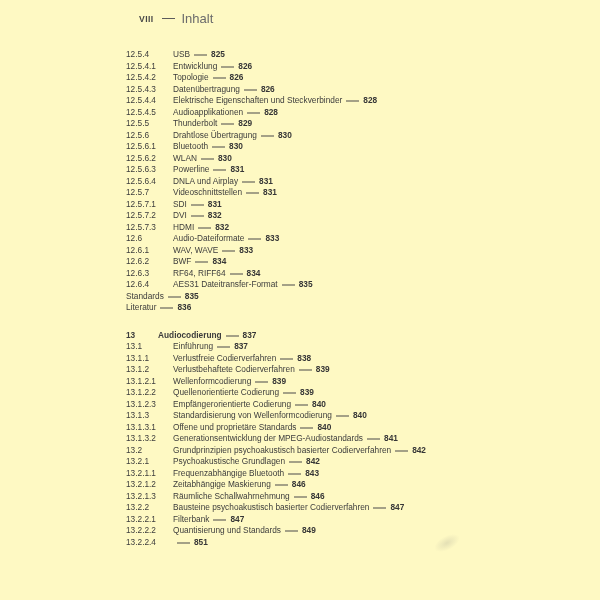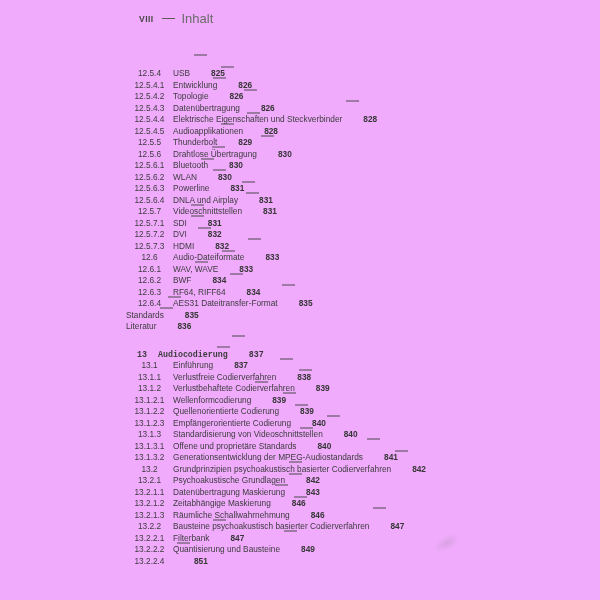--- a/index.html
+++ b/index.html
@@ -1,40 +1,40 @@
 <!DOCTYPE html>
 <html><head>
 <meta charset="utf-8">
 <style>
   html,body { margin:0; padding:0; background:#ffffff; }
   .page {
-    position:relative; width:600px; height:600px; background:#f0abfc;
+    position:relative; width:600px; height:600px; background:#fef9c3;
     overflow:hidden; font-family:"Liberation Sans", sans-serif;
-    color:#3c3c3c; filter:blur(0.2px);text-align:center;
+    color:#3c3c3c; filter:blur(0.2px);
   }
   .header {
     position:absolute; left:139px; top:11px;
     display:flex; align-items:center; white-space:nowrap;
   }
   .roman { font-size:8.6px; font-weight:700; color:#474747; letter-spacing:0.4px; }
   .hdash { display:inline-block; width:13px; height:1.2px; background:#5c5c5c; margin:0 7px 0 8px; }
   .running { font-size:13px; color:#6b6b6b; }
   .toc { position:absolute; left:126px; top:49px; width:430px; }
   .row {
     display:flex; align-items:baseline; height:11.5px; line-height:11.5px;
     font-size:8.3px; white-space:nowrap;
   }
   .row .num { flex:0 0 47px; width:47px; }
   .row .title { flex:none; }
   .row .dash {
     display:inline-block; flex:none; width:13px; height:1.2px;
     background:#4a4a4a; margin:0 4px; align-self:center; transform:translateY(0.5px);
   }
-  .row .pg { flex:none; font-weight:700; color:#363636;margin-top:19px; }
-  .row.chapter { font-weight:700; margin-top:16px;font-family:Liberation Mono, monospace; }
+  .row .pg { flex:none; font-weight:700; color:#363636; }
+  .row.chapter { font-weight:700; margin-top:16px; }
   .row.chapter .num { flex-basis:32px; width:32px; }
   .smudge {
     position:absolute; left:433px; top:536px; width:28px; height:14px;
     background:radial-gradient(ellipse at center, rgba(125,125,125,0.20), rgba(125,125,125,0) 70%);
     transform:rotate(-28deg);
   }
 </style>
 </head>
 <body>
 
@@ -221,21 +221,21 @@
     <span class="pg">839</span>
   </div>
       <div class="row">
     <span class="num">13.1.2.3</span>
     <span class="title">Empfängerorientierte Codierung</span>
     <span class="dash"></span>
     <span class="pg">840</span>
   </div>
       <div class="row">
     <span class="num">13.1.3</span>
-    <span class="title">Standardisierung von Videoschnittstellen</span>
+    <span class="title">Standardisierung von Wellenformcodierung</span>
     <span class="dash"></span>
     <span class="pg">840</span>
   </div>
       <div class="row">
     <span class="num">13.1.3.1</span>
     <span class="title">Offene und proprietäre Standards</span>
     <span class="dash"></span>
     <span class="pg">840</span>
   </div>
       <div class="row">
@@ -251,21 +251,21 @@
     <span class="pg">842</span>
   </div>
       <div class="row">
     <span class="num">13.2.1</span>
     <span class="title">Psychoakustische Grundlagen</span>
     <span class="dash"></span>
     <span class="pg">842</span>
   </div>
       <div class="row">
     <span class="num">13.2.1.1</span>
-    <span class="title">Datenübertragung Maskierung</span>
+    <span class="title">Frequenzabhängige Bluetooth</span>
     <span class="dash"></span>
     <span class="pg">843</span>
   </div>
       <div class="row">
     <span class="num">13.2.1.2</span>
     <span class="title">Zeitabhängige Maskierung</span>
     <span class="dash"></span>
     <span class="pg">846</span>
   </div>
       <div class="row">
@@ -281,21 +281,21 @@
     <span class="pg">847</span>
   </div>
       <div class="row">
     <span class="num">13.2.2.1</span>
     <span class="title">Filterbank</span>
     <span class="dash"></span>
     <span class="pg">847</span>
   </div>
       <div class="row">
     <span class="num">13.2.2.2</span>
-    <span class="title">Quantisierung und Bausteine</span>
+    <span class="title">Quantisierung und Standards</span>
     <span class="dash"></span>
     <span class="pg">849</span>
   </div>
       <div class="row">
     <span class="num">13.2.2.4</span>
     <span class="dash"></span>
     <span class="pg">851</span>
   </div>
     </div>
 

